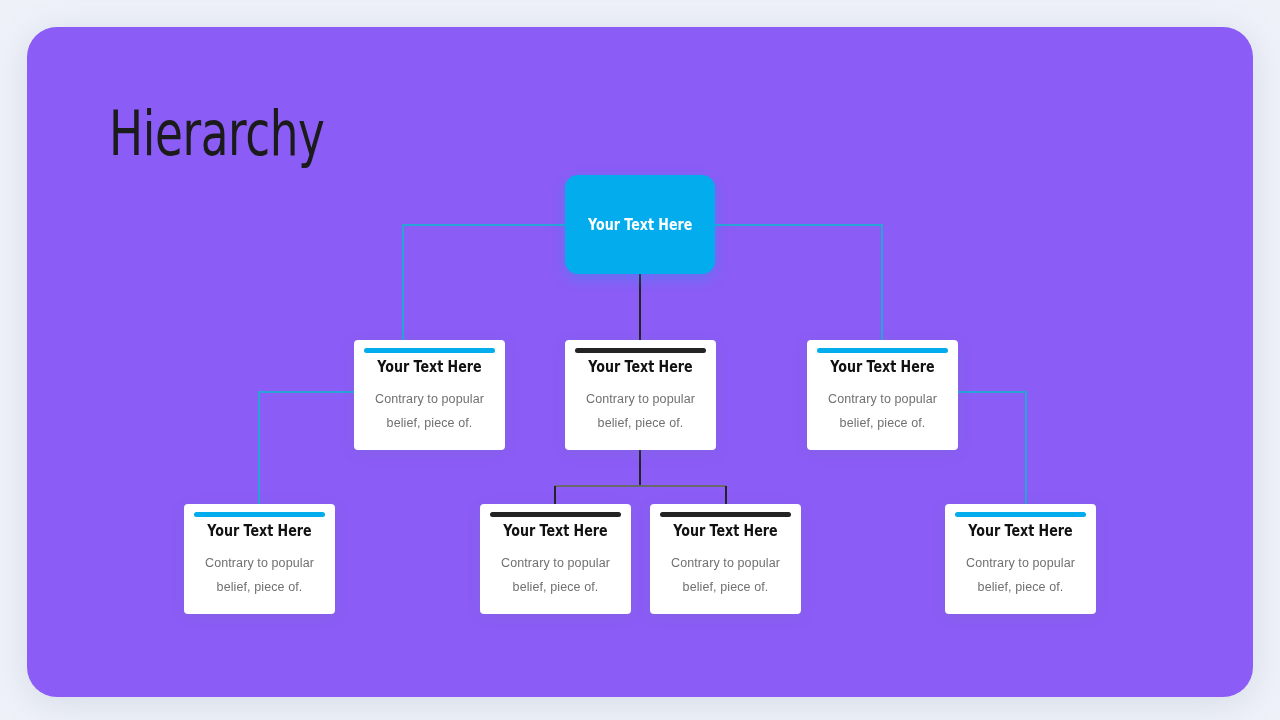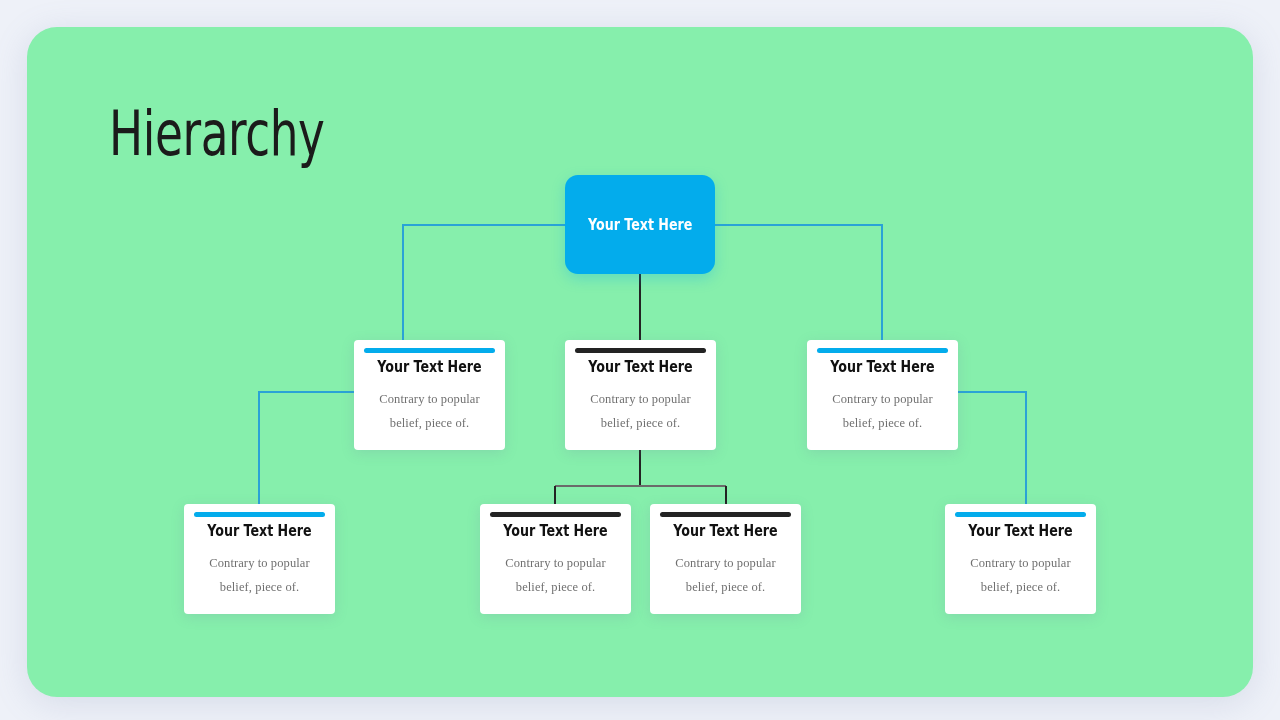--- a/index.html
+++ b/index.html
@@ -14,21 +14,21 @@
     font-family: "Liberation Sans", sans-serif;
   }
 
   
   #slide {
     position: absolute;
     left: 27px;
     top: 27px;
     width: 1226px;
     height: 670px;
-    background: #86efac;
+    background: #8b5cf6;
     border-radius: 30px;
     box-shadow: 0 6px 34px rgba(120,135,175,0.20);
     overflow: hidden;
   }
 
   
   #page-title {
     position: absolute;
     left: 82px;
     top: 70px;
@@ -98,21 +98,21 @@
   .card .card-title {
     font-family: "DejaVu Sans Condensed", "Liberation Sans Narrow", "Liberation Sans", sans-serif;
     font-size: 16px;
     font-weight: 700;
     color: #111111;
     transform: scaleX(0.88);
     white-space: nowrap;
     margin-bottom: 11px;
   }
   .card .card-body {
-    font-family: Liberation Serif, serif;
+    font-family: Liberation Sans, sans-serif;
     font-size: 12.5px;
     font-weight: 400;
     line-height: 24px;
     color: #707070;
     letter-spacing: 0.1px;
     padding: 0 14px;
   }
 
   
   .row-mid { top: 313px; width: 151px; height: 110px; }

